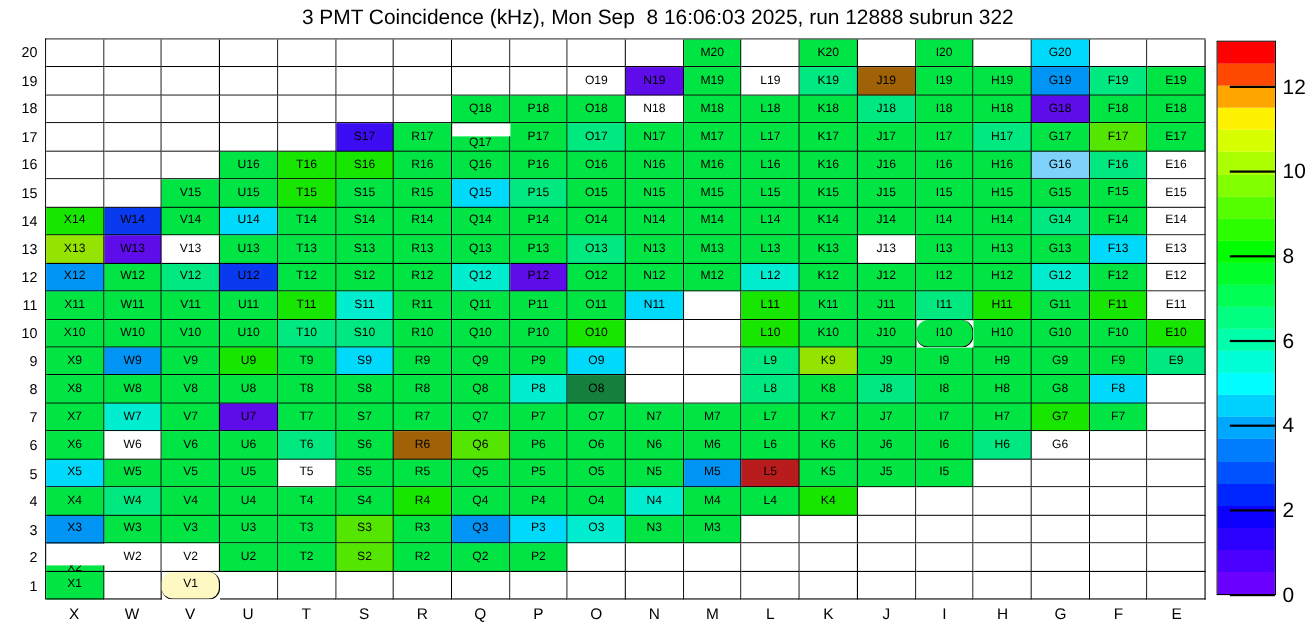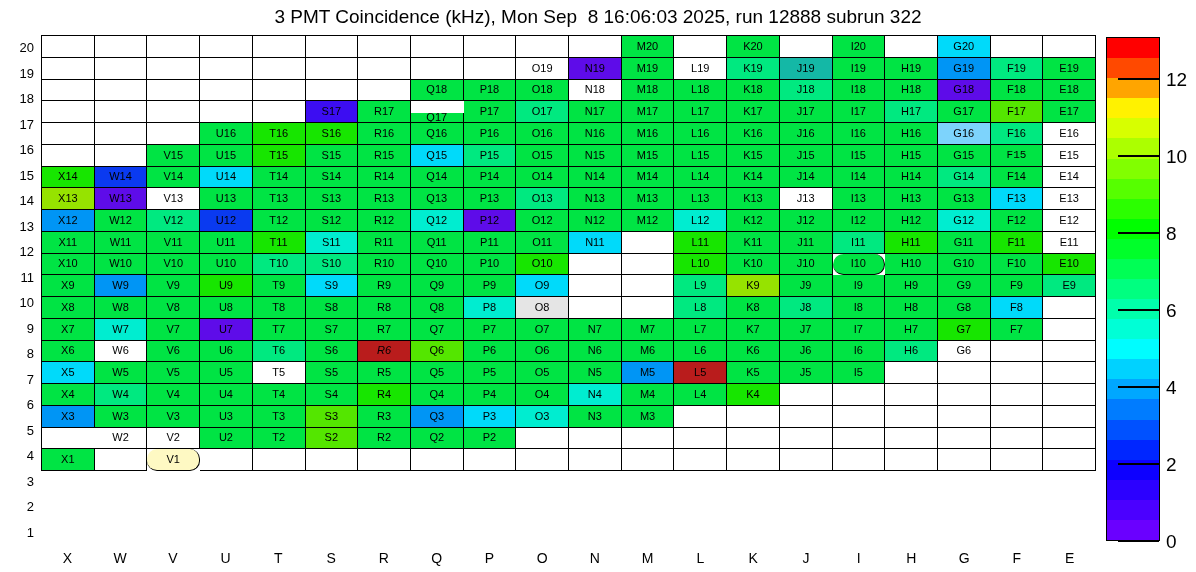--- a/index.html
+++ b/index.html
@@ -1,20 +1,20 @@
 <!DOCTYPE html>
 <html><head>
 <meta charset="utf-8">
 <style>
   html,body{margin:0;padding:0;background:#ffffff;}
   body{width:1196px;height:572px;position:relative;overflow:hidden;
        font-family:"Liberation Sans",sans-serif;color:#000;}
   #title{position:absolute;top:6px;left:0;width:1196px;text-align:center;
          font-size:19px;white-space:pre;letter-spacing:0px;}
-  #plot{position:absolute;left:41px;top:35px;width:1055px;height:436px;
+  #plot{position:absolute;left:41px;top:35px;width:1055px;height:510px;
         display:grid;grid-template-columns:repeat(20,1fr);
         grid-template-rows:repeat(20,1fr);
         border-top:1px solid #000;border-left:1px solid #000;
         box-sizing:border-box;background:#fff;}
   .cell{border-right:1px solid #000;border-bottom:1px solid #000;
         box-sizing:border-box;display:flex;align-items:center;
         justify-content:center;font-size:11px;line-height:11px;
         overflow:hidden;background:#fff;}
   .ylab{position:absolute;width:34px;text-align:right;font-size:13px;
         line-height:25.5px;height:25.5px;left:0;}
@@ -61,21 +61,21 @@
     <div class="cell"></div>
     <div class="cell"></div>
     <div class="cell"></div>
     <div class="cell"></div>
     <div class="cell"></div>
     <div class="cell" style="background: rgb(255, 255, 255);">O19</div>
     <div class="cell" style="background: rgb(94, 12, 233);">N19</div>
     <div class="cell" style="background: rgb(0, 228, 68);">M19</div>
     <div class="cell" style="background: rgb(255, 255, 255);">L19</div>
     <div class="cell" style="background: rgb(0, 233, 128);">K19</div>
-    <div class="cell" style="background: #14b8a6;">J19</div>
+    <div class="cell" style="background: #a16207;">J19</div>
     <div class="cell" style="background: rgb(0, 228, 68);">I19</div>
     <div class="cell" style="background: rgb(0, 228, 68);">H19</div>
     <div class="cell" style="background: rgb(0, 149, 245);">G19</div>
     <div class="cell" style="background: rgb(0, 233, 128);">F19</div>
     <div class="cell" style="background: rgb(0, 228, 68);">E19</div>
     <div class="cell"></div>
     <div class="cell"></div>
     <div class="cell"></div>
     <div class="cell"></div>
     <div class="cell"></div>
@@ -276,21 +276,21 @@
     <div class="cell" style="background: rgb(0, 233, 128);">E9</div>
     <div class="cell" style="background: rgb(0, 228, 68);">X8</div>
     <div class="cell" style="background: rgb(0, 228, 68);">W8</div>
     <div class="cell" style="background: rgb(0, 228, 68);">V8</div>
     <div class="cell" style="background: rgb(0, 228, 68);">U8</div>
     <div class="cell" style="background: rgb(0, 228, 68);">T8</div>
     <div class="cell" style="background: rgb(0, 228, 68);">S8</div>
     <div class="cell" style="background: rgb(0, 228, 68);">R8</div>
     <div class="cell" style="background: rgb(0, 228, 68);">Q8</div>
     <div class="cell" style="background: rgb(0, 237, 208);">P8</div>
-    <div class="cell" style="background: #e5e5e5;">O8</div>
+    <div class="cell" style="background: #15803d;">O8</div>
     <div class="cell"></div>
     <div class="cell"></div>
     <div class="cell" style="background: rgb(0, 233, 128);">L8</div>
     <div class="cell" style="background: rgb(0, 228, 68);">K8</div>
     <div class="cell" style="background: rgb(0, 233, 128);">J8</div>
     <div class="cell" style="background: rgb(0, 228, 68);">I8</div>
     <div class="cell" style="background: rgb(0, 228, 68);">H8</div>
     <div class="cell" style="background: rgb(0, 228, 68);">G8</div>
     <div class="cell" style="background: rgb(0, 218, 250);">F8</div>
     <div class="cell"></div>
@@ -313,21 +313,21 @@
     <div class="cell" style="background: rgb(0, 228, 68);">H7</div>
     <div class="cell" style="background: rgb(23, 230, 0);">G7</div>
     <div class="cell" style="background: rgb(0, 228, 68);">F7</div>
     <div class="cell"></div>
     <div class="cell" style="background: rgb(0, 228, 68);">X6</div>
     <div class="cell" style="background: rgb(255, 255, 255);">W6</div>
     <div class="cell" style="background: rgb(0, 228, 68);">V6</div>
     <div class="cell" style="background: rgb(0, 228, 68);">U6</div>
     <div class="cell" style="background: rgb(0, 233, 128);">T6</div>
     <div class="cell" style="background: rgb(0, 228, 68);">S6</div>
-    <div class="cell" style="background: #b91c1c; font-style: italic;">R6</div>
+    <div class="cell" style="background: #a16207;">R6</div>
     <div class="cell" style="background: rgb(84, 230, 0);">Q6</div>
     <div class="cell" style="background: rgb(0, 228, 68);">P6</div>
     <div class="cell" style="background: rgb(0, 228, 68);">O6</div>
     <div class="cell" style="background: rgb(0, 228, 68);">N6</div>
     <div class="cell" style="background: rgb(0, 228, 68);">M6</div>
     <div class="cell" style="background: rgb(0, 228, 68);">L6</div>
     <div class="cell" style="background: rgb(0, 228, 68);">K6</div>
     <div class="cell" style="background: rgb(0, 228, 68);">J6</div>
     <div class="cell" style="background: rgb(0, 228, 68);">I6</div>
     <div class="cell" style="background: rgb(0, 233, 128);">H6</div>

